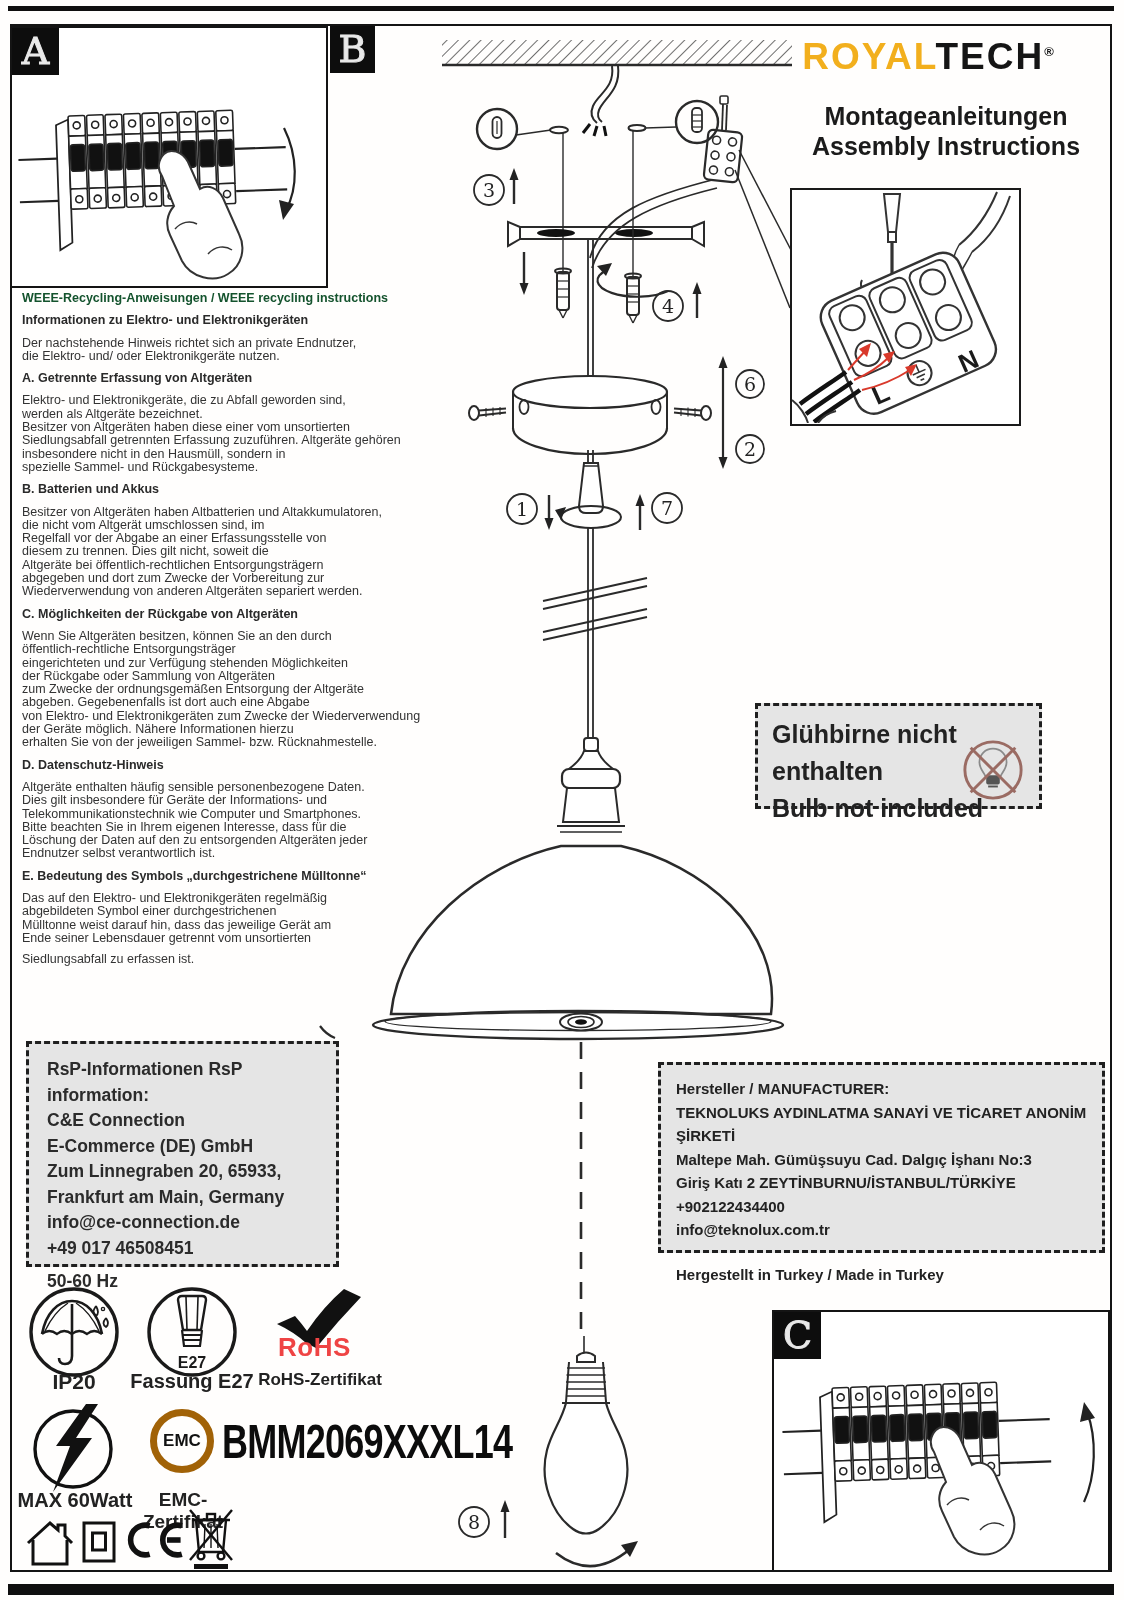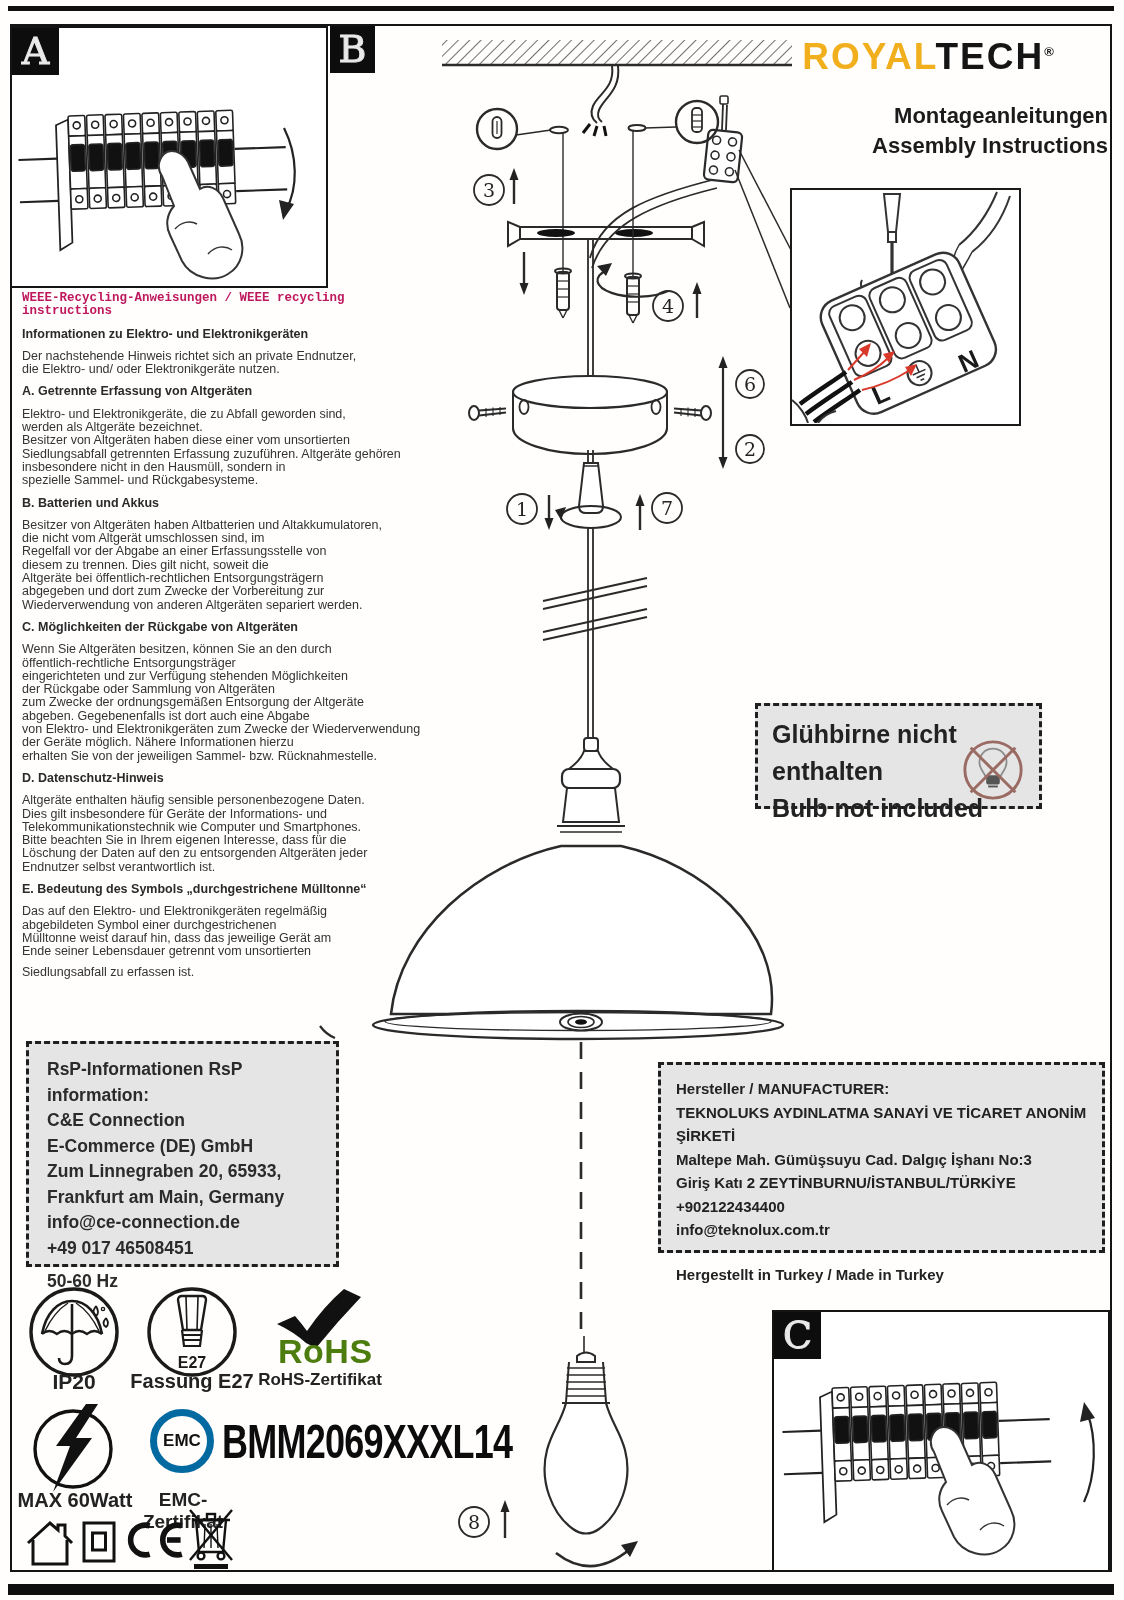--- a/index.html
+++ b/index.html
@@ -15,53 +15,53 @@
   .panel-a{left:10px;top:26px;width:318px;height:262px;}
   .panel-c{left:772px;top:1310px;width:338px;height:262px;}
   .sec-label{position:absolute;left:0;top:0;width:47px;height:47px;background:#0d0d0d;
              color:#e9e9e9;-webkit-text-stroke:1px #e9e9e9;font-family:"DejaVu Serif",serif;
              font-size:38px;line-height:47px;text-align:center;z-index:3;}
   .label-b{position:absolute;left:330px;top:26px;width:45px;height:47px;background:#0d0d0d;
            color:#e9e9e9;-webkit-text-stroke:1px #e9e9e9;font-family:"DejaVu Serif",serif;
            font-size:38px;line-height:47px;text-align:center;z-index:3;}
   
   .weee{position:absolute;left:22px;top:292px;width:416px;font-size:12.5px;line-height:13.3px;color:#333;}
-  .weee .t{font-weight:700;color:#be185d;font-family:Liberation Mono, monospace;}
+  .weee .t{font-weight:700;color:#14532d;}
   .weee h4{font-size:12.5px;margin:9px 0;color:#2a2a2a;}
   .weee p{margin:0;white-space:pre-line;}
   .weee .fn{margin-top:8px;}
   
   .brand{position:absolute;left:766px;top:36px;width:324px;text-align:center;white-space:nowrap;
          font-weight:700;font-size:37px;letter-spacing:2px;}
   .brand .royal{color:#F2AF1D;}
   .brand .tech{color:#151515;}
   .brand sup{font-size:13px;color:#151515;letter-spacing:0;}
-  .subtitle{position:absolute;left:784px;top:101px;width:324px;text-align:right;
-            font-size:22px;font-weight:600;line-height:30px;color:#1b1b1b;}
+  .subtitle{position:absolute;left:784px;top:101px;width:324px;text-align:center;
+            font-size:25px;font-weight:600;line-height:30px;color:#1b1b1b;}
   
   .terminal-box{position:absolute;left:790px;top:188px;width:231px;height:238px;
                 border:2.5px solid #1a1a1a;box-sizing:border-box;background:#fff;}
   .dashed-box{position:absolute;border:3px dashed #1f1f1f;box-sizing:border-box;background:#e5e5e5;}
   .bulb-box{left:755px;top:703px;width:287px;height:106px;padding:10px 14px;}
   .bulb-box .ln{font-size:25px;font-weight:600;line-height:37px;color:#222;}
   .bulb-box svg{position:absolute;right:14px;top:32px;}
   .rsp-box{left:26px;top:1041px;width:313px;height:226px;padding:13px 18px;
            font-size:17.5px;font-weight:600;line-height:25.5px;color:#2b2b2b;}
   .rsp-box .gap{margin-top:8px;}
   .mfr-box{left:658px;top:1062px;width:447px;height:191px;padding:12px 15px;
            font-size:15px;font-weight:700;line-height:23.5px;color:#222;}
   .mfr-box .foot{margin-top:21px;}
   
   .cert-label{position:absolute;text-align:center;font-weight:700;color:#222;}
   .icon-abs{position:absolute;}
-  .emc-ring{position:absolute;left:150px;top:1409px;width:50px;height:50px;border:7px solid #0369a1;
+  .emc-ring{position:absolute;left:150px;top:1409px;width:50px;height:50px;border:7px solid #a16207;
             border-radius:50%;text-align:center;font-weight:800;font-size:17px;line-height:50px;color:#111;}
   .model{position:absolute;left:222px;top:1414px;font-size:48px;font-weight:800;color:#0c0c0c;
          letter-spacing:-1px;transform:scaleX(0.75);transform-origin:left top;white-space:nowrap;}
-  .rohs-word{position:absolute;left:278px;top:1332px;font-size:34px;font-weight:800;color:#4d7c0f;letter-spacing:0.5px;}
+  .rohs-word{position:absolute;left:278px;top:1332px;font-size:26px;font-weight:800;color:#ef4444;letter-spacing:0.5px;}
   svg{display:block;}
   text{font-family:"Liberation Sans",sans-serif;}
   .callout-num{font-family:"DejaVu Serif",serif;font-size:19px;fill:#222;}
 </style>
 </head>
 <body>
 
 <div class="page">
 
   <div class="top-rule"></div>

